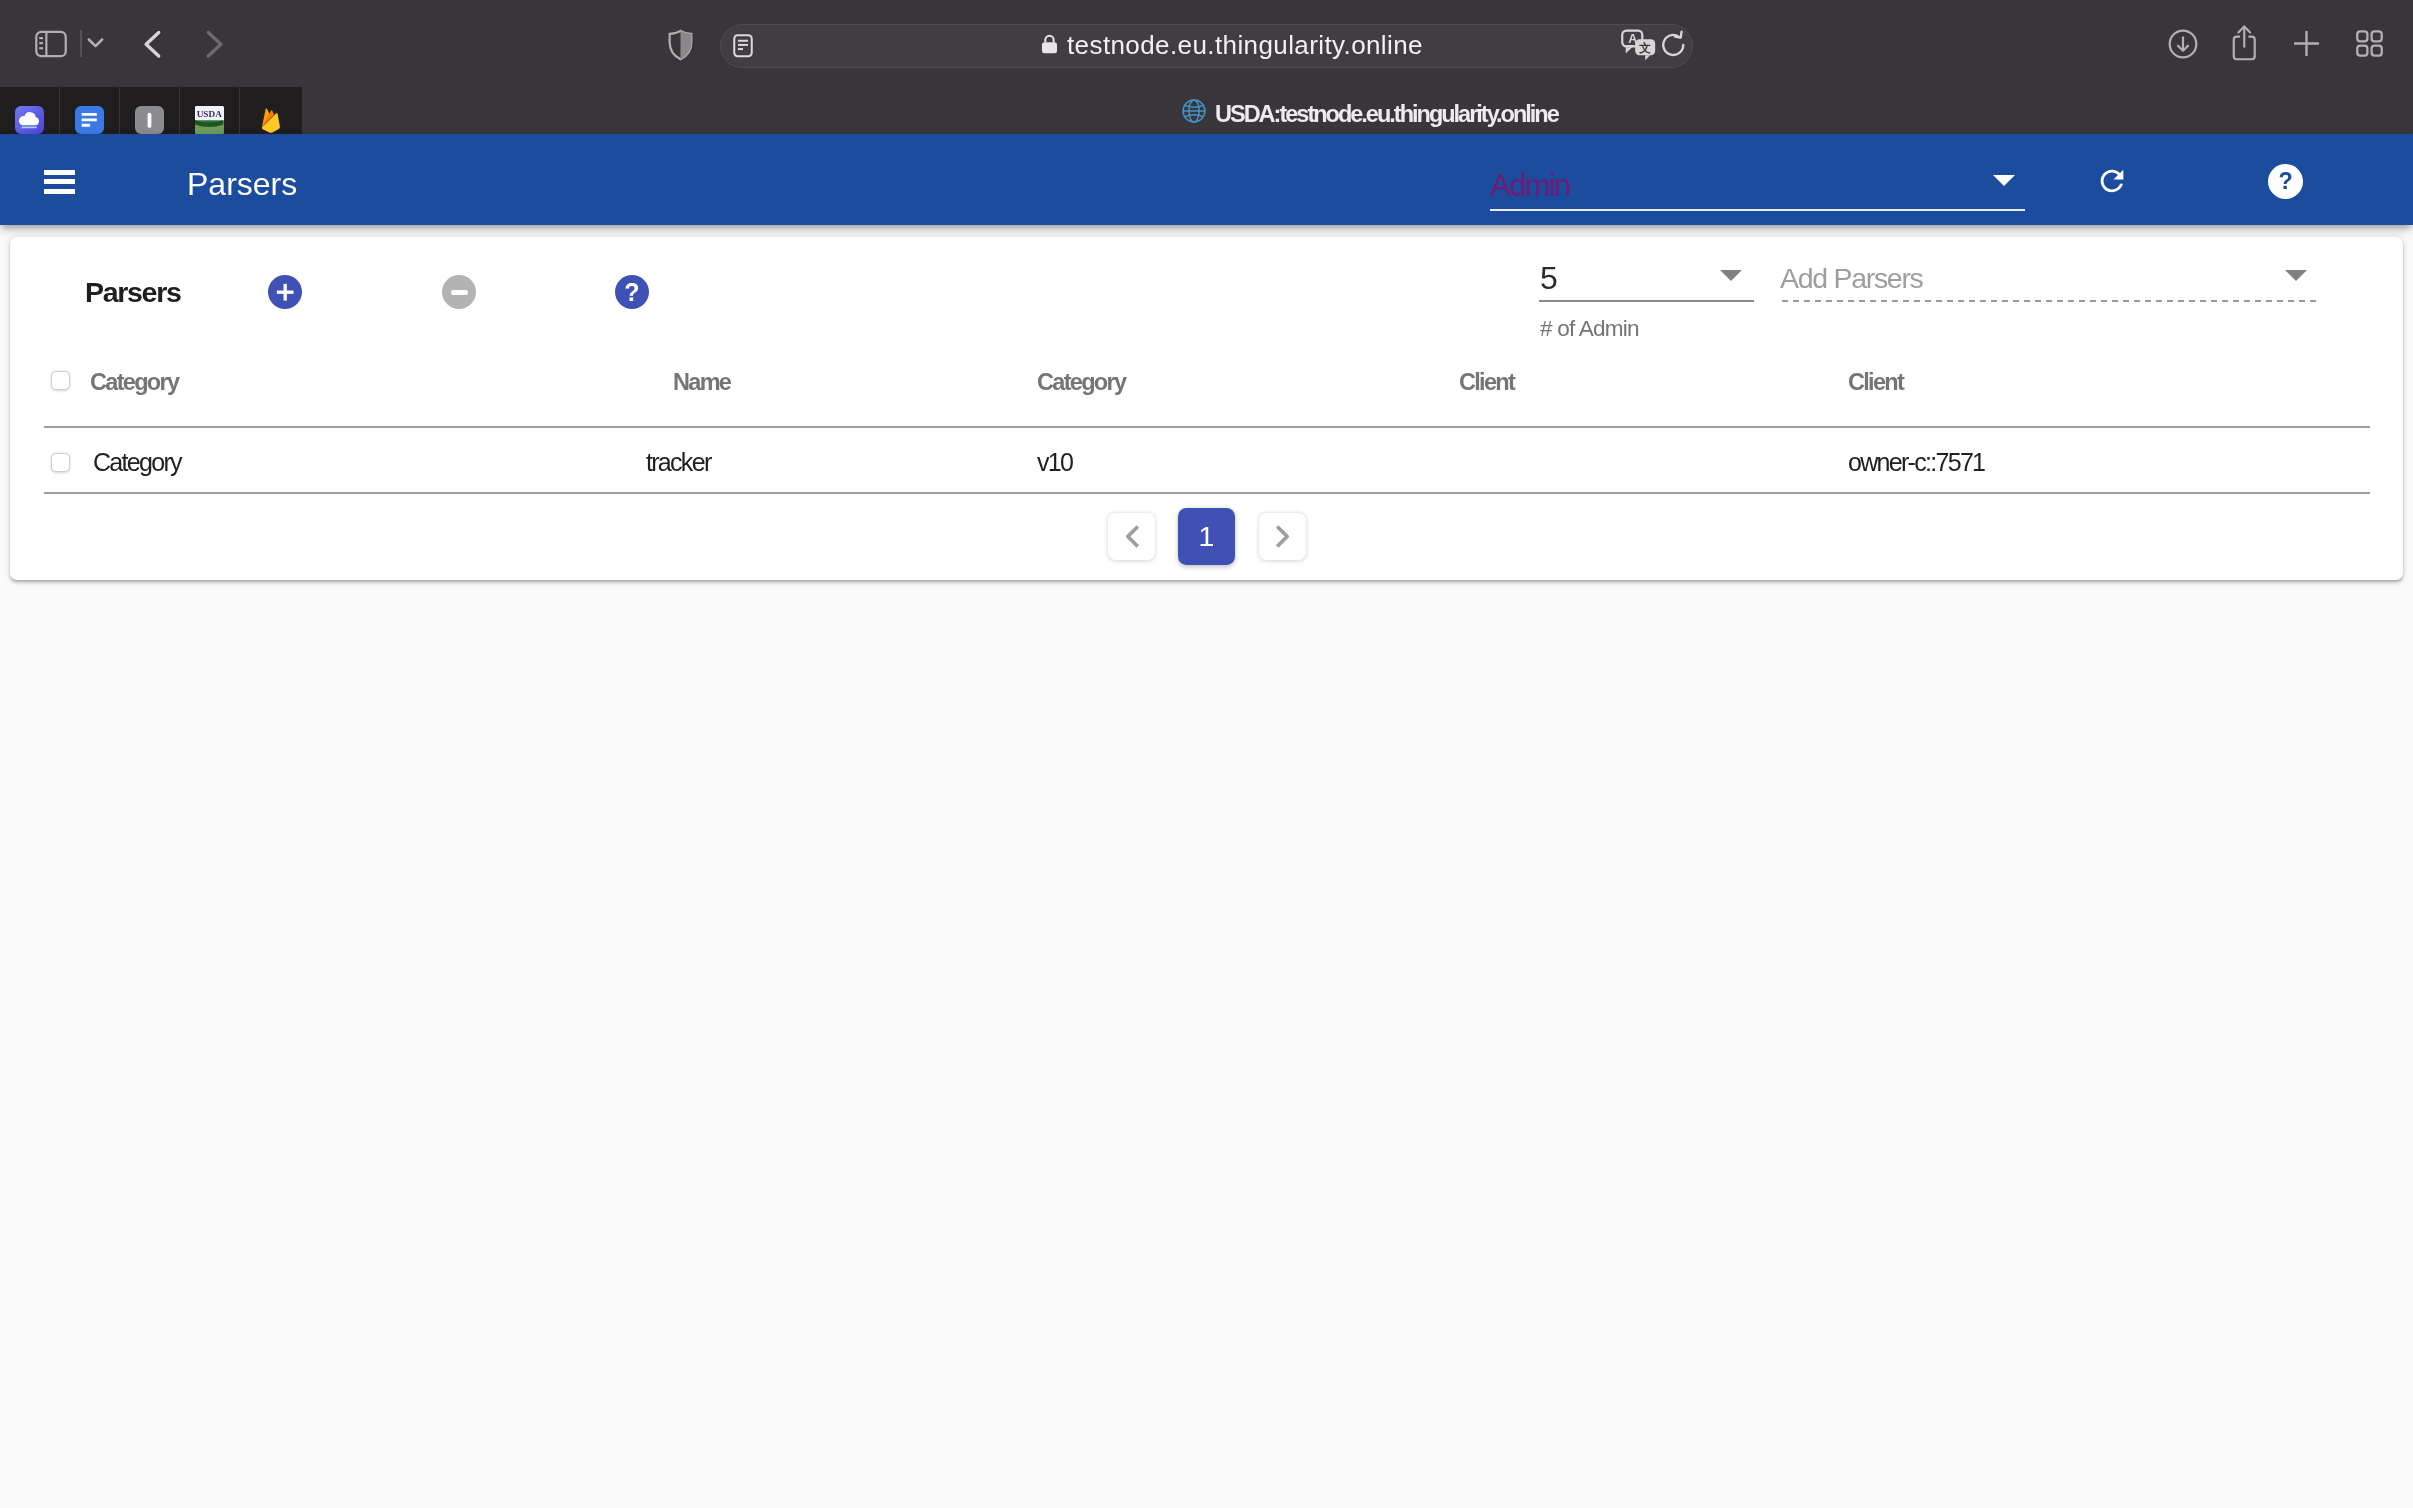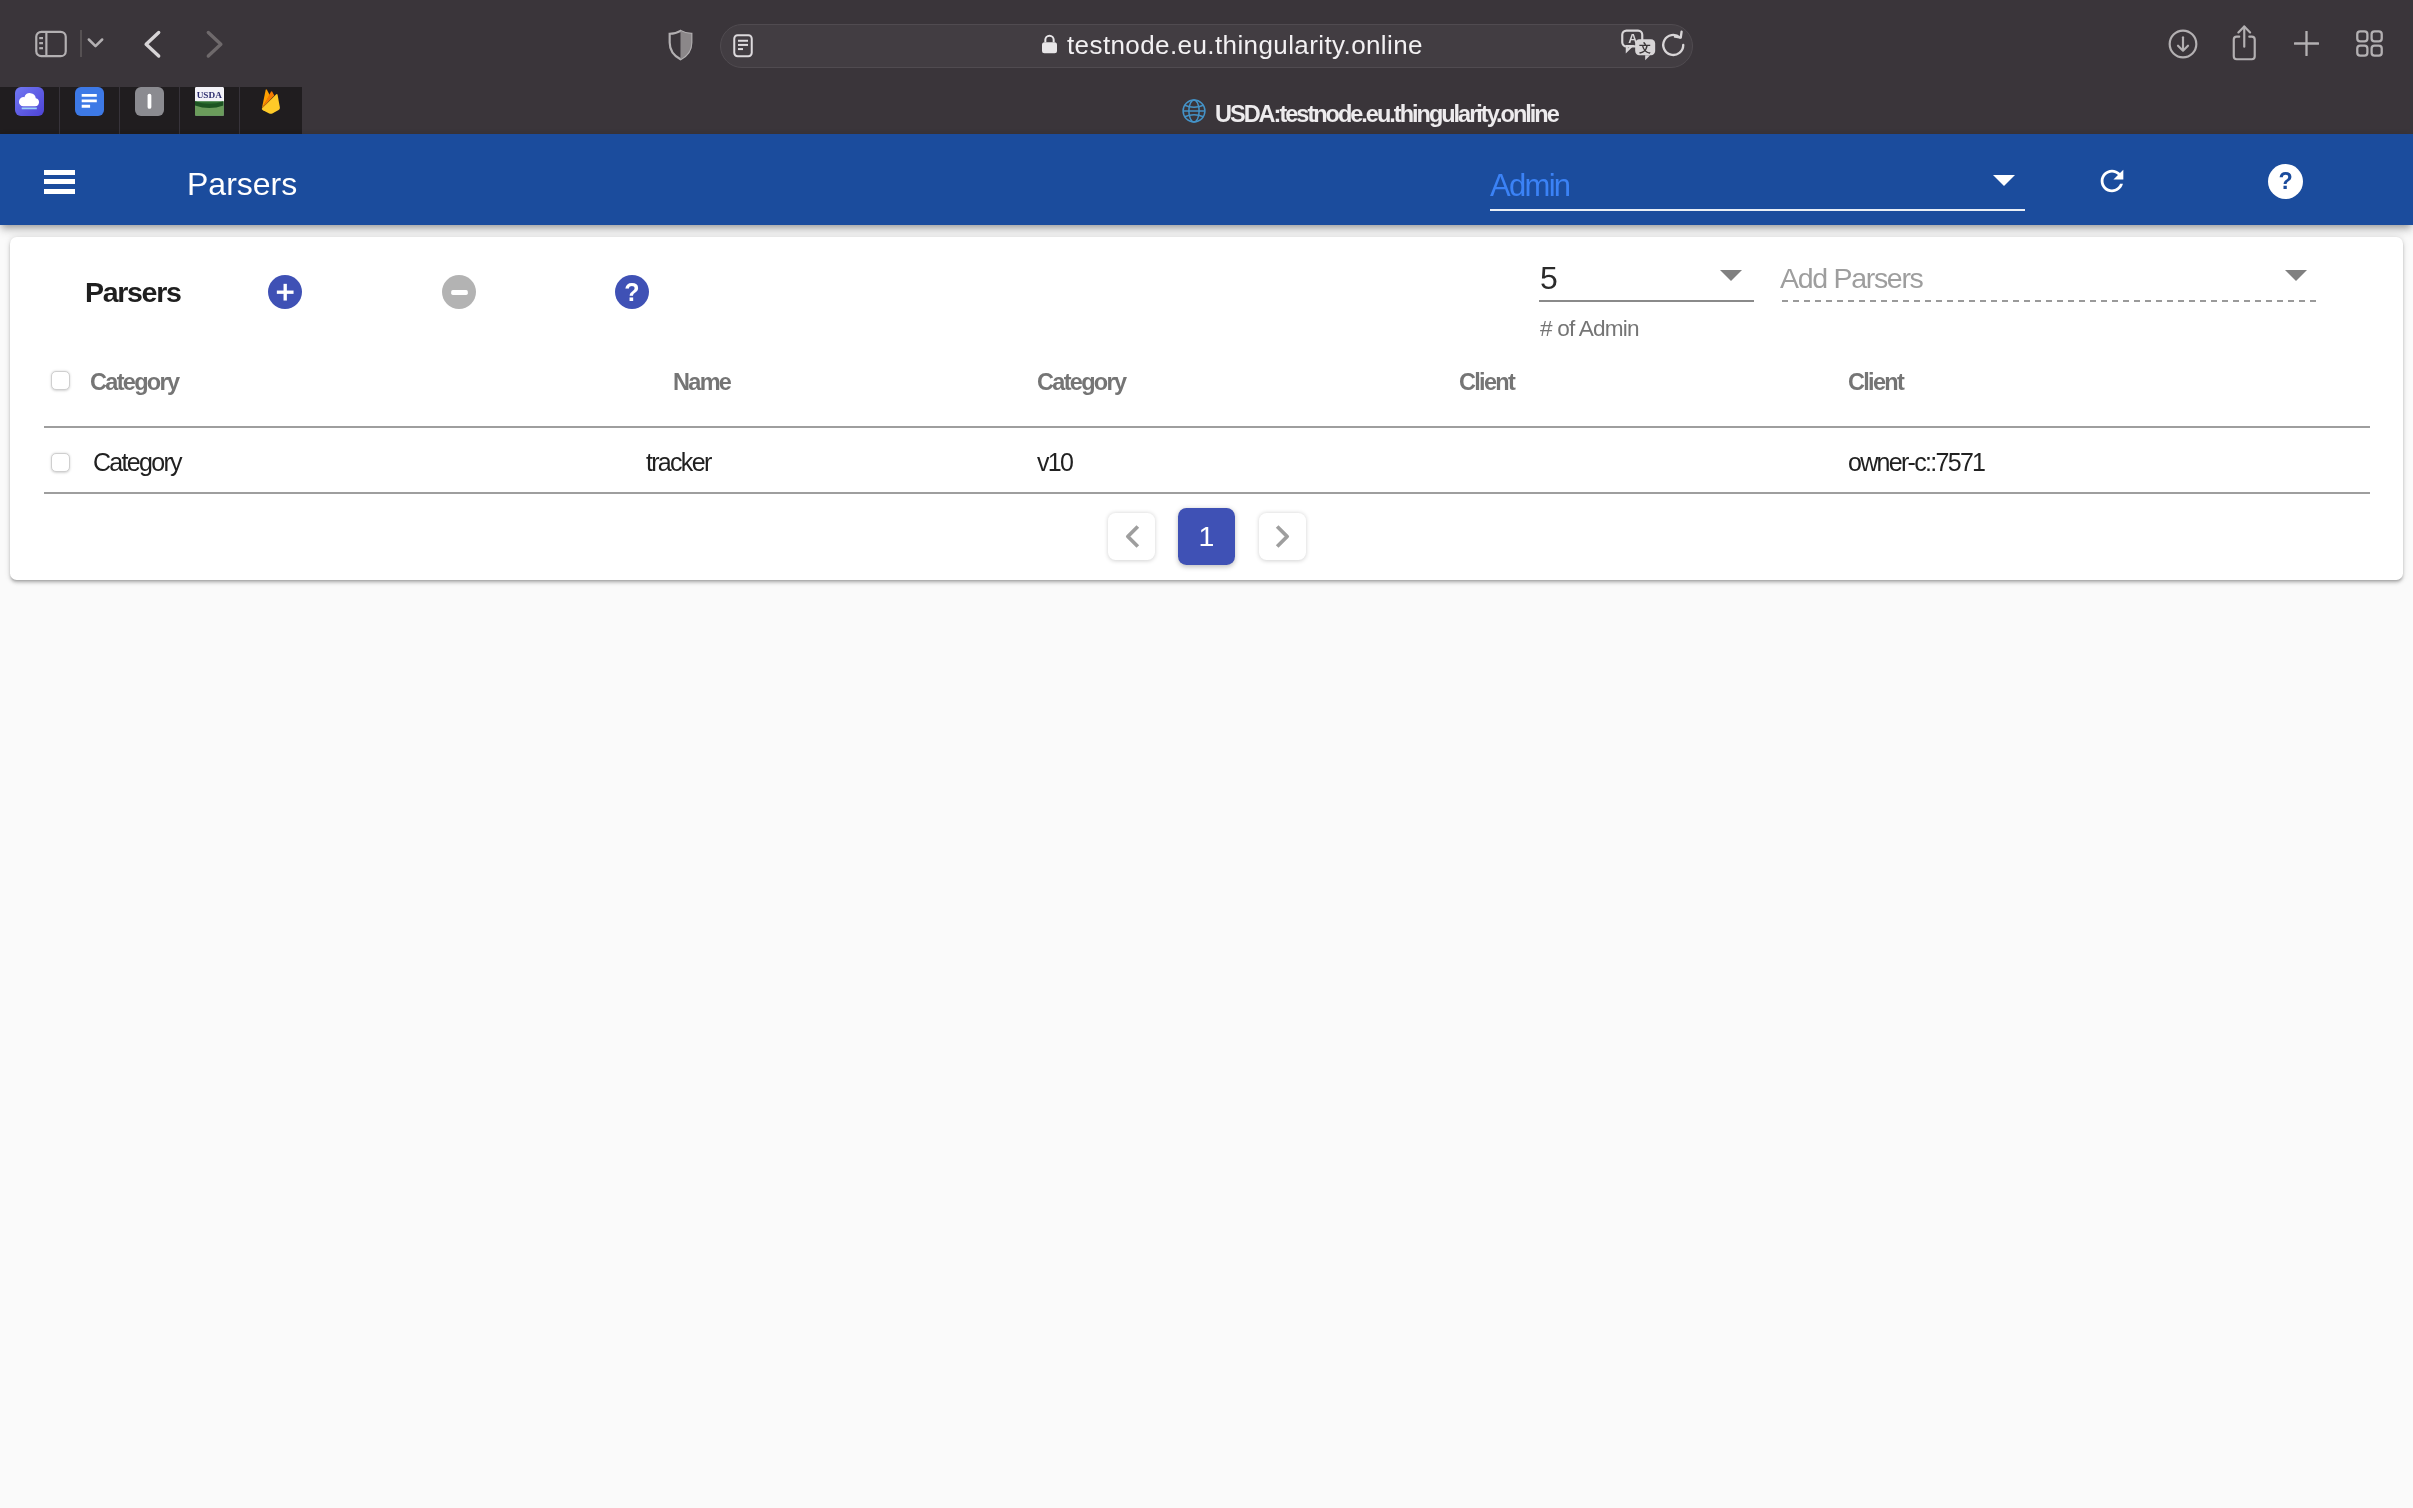--- a/index.html
+++ b/index.html
@@ -2,21 +2,21 @@
 <html style="font-size:13.4px"><head>
 <meta charset="utf-8">
 <style>
   * { margin:0; padding:0; box-sizing:border-box; }
   html,body { width:2413px; height:1508px; background:#fafafa; font-family:"Liberation Sans", sans-serif; overflow:hidden; }
   .abs { position:absolute; }
 
   #toolbar { left:0; top:0; width:2413px; height:87px; background:#3a353a; }
   #tabbar { left:0; top:87px; width:2413px; height:47px; background:#3a353a; }
   #pinned { left:0; top:87px; width:302px; height:47px; background:#201d1f; display:flex; }
-  .pincell { width:60px; height:47px; position:relative; border-right:1.7px solid #37333a; display:flex; align-items:flex-start; justify-content:center; }
+  .pincell { width:60px; height:47px; position:relative; border-right:1.7px solid #37333a; display:flex; align-items:flex-end; justify-content:center; }
   .ticon { width:28.5px; height:28.5px; border-radius:5.9px; position:relative; overflow:hidden; }
 
   #urlfield { left:720px; top:23.5px; width:973px; height:44px; border-radius:22px; background:#423d42; border:1.7px solid #504b50; }
 
   #appbar { left:0; top:134px; width:2413px; height:91px; background:#1b4c9d; box-shadow:0 3.4px 6.7px -1.7px rgba(0,0,0,.28), 0 5px 10px 0 rgba(0,0,0,.16); }
   .hbar { position:absolute; left:44px; width:31px; height:5px; background:#fff; }
   .caret-w { width:0; height:0; border-left:11.7px solid transparent; border-right:11.7px solid transparent; border-top:11.7px solid #fff; }
   .caret-g { width:0; height:0; border-left:11px solid transparent; border-right:11px solid transparent; border-top:11px solid #808080; }
 
   #card { left:10px; top:237px; width:2393px; height:343px; background:#fff; border-radius:6.7px;
@@ -154,21 +154,21 @@
   <path d="M3.2 7.5 Q14.5 12.5 25.8 7.5"></path>
   <path d="M3.2 21.5 Q14.5 16.5 25.8 21.5"></path>
 </svg>
 <div class="abs" style="left:1215px;top:101px;font-size:23.5px;font-weight:bold;color:#edebed;letter-spacing:-2px;">USDA:testnode.eu.thingularity.online</div>
 
 <div class="abs" id="appbar"></div>
 <div class="abs hbar" style="top:170px;"></div>
 <div class="abs hbar" style="top:179px;"></div>
 <div class="abs hbar" style="top:189px;"></div>
 <div class="abs" style="left:187px;top:166px;font-size:32px;color:#fff;">Parsers</div>
-<div class="abs" style="left:1490px;top:168px;font-size:31px;color:#3b82f6;letter-spacing:-1.7px;">Admin</div>
+<div class="abs" style="left:1490px;top:168px;font-size:31px;color:#701a75;letter-spacing:-1.7px;">Admin</div>
 <div class="abs" style="left:1490px;top:209px;width:535px;height:1.7px;background:#e9eef6;"></div>
 <div class="abs caret-w" style="left:1993px;top:175px;"></div>
 <svg class="abs" style="left:2095px;top:164px;" width="34" height="34" viewBox="0 0 24 24" fill="#fff">
   <path d="M17.65 6.35C16.2 4.9 14.21 4 12 4c-4.42 0-7.99 3.58-8 8s3.58 8 8 8c3.73 0 6.84-2.55 7.73-6h-2.08c-.82 2.33-3.04 4-5.65 4-3.31 0-6-2.69-6-6s2.69-6 6-6c1.66 0 3.14.69 4.22 1.78L13 11h7V4l-2.35 2.35z"></path>
 </svg>
 <svg class="abs" style="left:2268px;top:164px;" width="35" height="35" viewBox="0 0 42 42">
   <circle cx="21" cy="21" r="21" fill="#fff"></circle>
   <text x="21" y="30" font-size="28" font-weight="bold" fill="#1b4c9d" text-anchor="middle" font-family="Liberation Sans">?</text>
 </svg>
 

